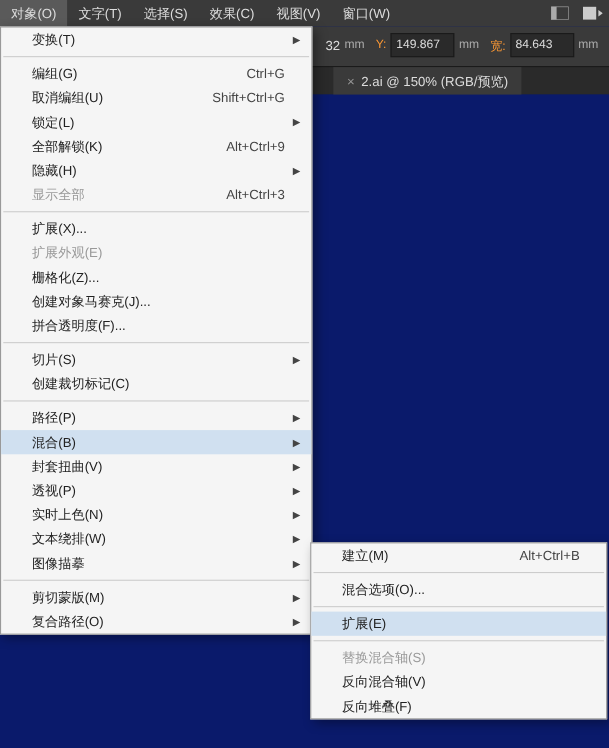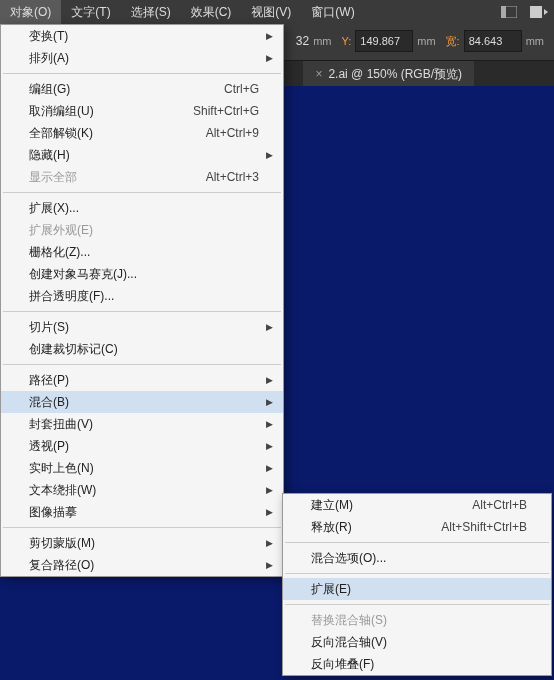--- a/index.html
+++ b/index.html
@@ -243,24 +243,24 @@
     <div class="sel-handle" style="top:50%;left:-3px"></div>
     <div class="sel-handle" style="top:50%;right:-3px"></div>
     <div class="sel-handle" style="bottom:-3px;left:-3px"></div>
     <div class="sel-handle" style="bottom:-3px;left:50%"></div>
     <div class="sel-handle" style="bottom:-3px;right:-3px"></div>
   </div>
 </div>
 
 <div class="dropdown" id="main-menu">
     <div class="menu-item has-sub">变换(T)</div>
-    <div class="menu-item has-sub">排列(A)</div>
     <div class="menu-sep"></div>
     <div class="menu-item">编组(G)<span class="menu-shortcut">Ctrl+G</span></div>
     <div class="menu-item">取消编组(U)<span class="menu-shortcut">Shift+Ctrl+G</span></div>
+    <div class="menu-item has-sub">锁定(L)</div>
     <div class="menu-item">全部解锁(K)<span class="menu-shortcut">Alt+Ctrl+9</span></div>
     <div class="menu-item has-sub">隐藏(H)</div>
     <div class="menu-item disabled">显示全部<span class="menu-shortcut">Alt+Ctrl+3</span></div>
     <div class="menu-sep"></div>
     <div class="menu-item">扩展(X)...</div>
     <div class="menu-item disabled">扩展外观(E)</div>
     <div class="menu-item">栅格化(Z)...</div>
     <div class="menu-item">创建对象马赛克(J)...</div>
     <div class="menu-item">拼合透明度(F)...</div>
     <div class="menu-sep"></div>
@@ -273,21 +273,20 @@
     <div class="menu-item has-sub">透视(P)</div>
     <div class="menu-item has-sub">实时上色(N)</div>
     <div class="menu-item has-sub">文本绕排(W)</div>
     <div class="menu-item has-sub">图像描摹</div>
     <div class="menu-sep"></div>
     <div class="menu-item has-sub">剪切蒙版(M)</div>
     <div class="menu-item has-sub">复合路径(O)</div>
   </div>
 <div class="submenu" id="sub-menu">
     <div class="menu-item">建立(M)<span class="menu-shortcut">Alt+Ctrl+B</span></div>
-    <div class="menu-item">释放(R)<span class="menu-shortcut">Alt+Shift+Ctrl+B</span></div>
     <div class="menu-sep"></div>
     <div class="menu-item">混合选项(O)...</div>
     <div class="menu-sep"></div>
     <div class="menu-item highlighted">扩展(E)</div>
     <div class="menu-sep"></div>
     <div class="menu-item disabled">替换混合轴(S)</div>
     <div class="menu-item">反向混合轴(V)</div>
     <div class="menu-item">反向堆叠(F)</div>
   </div>
 

